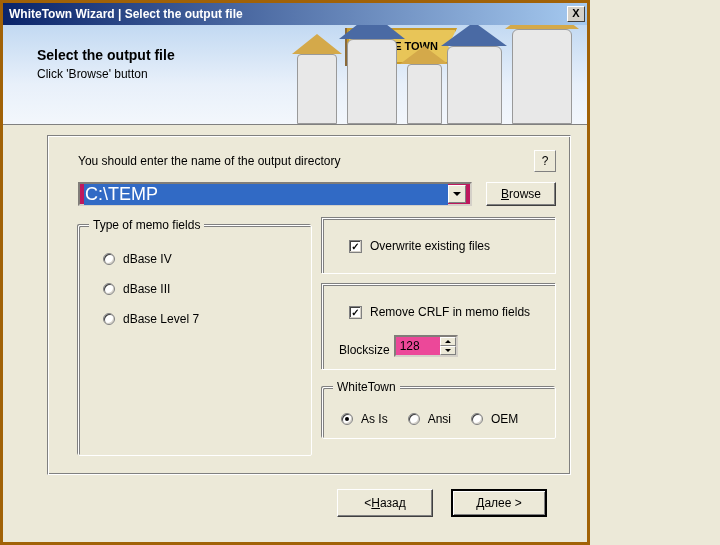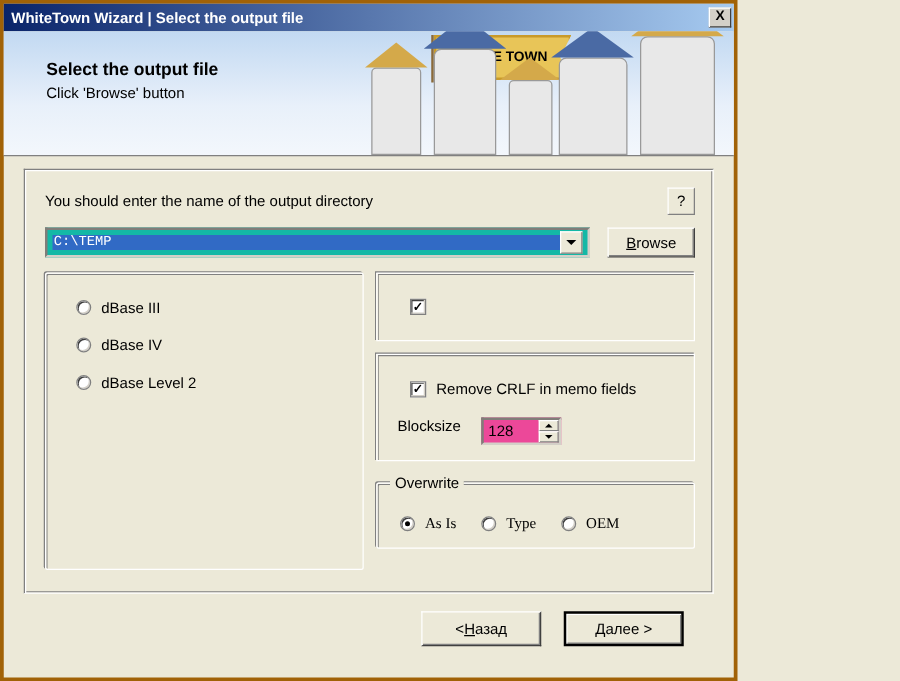--- a/index.html
+++ b/index.html
@@ -106,23 +106,24 @@
   flex: 1;
   padding: 10px 16px 0 16px;
   position: relative;
 }
 .inner-panel {
   border: 1px solid #808080;
   border-right-color: #fff;
   border-bottom-color: #fff;
   box-shadow: inset 1px 1px 0 #fff, inset -1px -1px 0 #808080;
   background: #ece9d8;
-  padding: 14px 14px 12px 16px;
+  padding: 14px 14px 12px 30px;
   height: 340px;
   position: relative;
+  margin-left: 28px;
 }
 .prompt-row {
   display: flex;
   align-items: center;
   margin-bottom: 10px;
 }
 .prompt-row .label { flex: 1; }
 .help-btn {
   width: 22px; height: 22px;
   background: #ece9d8;
@@ -135,24 +136,24 @@
 }
 .path-row {
   display: flex;
   gap: 14px;
   margin-bottom: 12px;
 }
 .text-input {
   flex: 1;
   height: 24px;
   border: 2px inset #d4d0c8;
-  background: #14b8a6;
+  background: #be185d;
   padding: 0 4px;
-  font-family: Liberation Mono, monospace;
-  font-size: 11px;
+  font-family: Liberation Sans, sans-serif;
+  font-size: 18px;
   display: flex;
   align-items: center;
 }
 .text-input .txt { flex: 1; color: #000;}
 .text-input .txt.sel { background: #316ac5; color: #fff; padding: 0 1px;}
 .dropdown-btn {
   width: 18px; height: 18px;
   background: #ece9d8;
   border: 1px solid #fff;
   border-right-color: #808080;
@@ -225,22 +226,22 @@
   display: flex; align-items: center; justify-content: center;
   font-size: 10px; color: #000; font-weight: bold;
 }
 .right-box {
   border: 1px solid #fff;
   box-shadow: -1px -1px 0 #808080, inset 1px 1px 0 #808080;
   padding: 12px;
 }
 .block-row {
   display: flex;
-  align-items: flex-start;
-  gap: 16px;
+  align-items: flex-end;
+  gap: 4px;
   padding-left: 4px;
   margin-top: 8px;
 }
 .spinner {
   display: flex;
   border: 2px inset #d4d0c8;
   background: #ec4899;
   height: 22px;
 }
 .spinner .val { width: 44px; padding: 0 4px; line-height: 18px;}
@@ -249,21 +250,21 @@
   width: 16px; height: 9px;
   background: #ece9d8;
   border: 1px solid #fff;
   border-right-color: #808080;
   border-bottom-color: #808080;
   display: flex; align-items: center; justify-content: center;
   cursor: pointer;
 }
 .arrow-up-sm { width:0;height:0;border-left:3px solid transparent;border-right:3px solid transparent;border-bottom:3px solid #000;}
 .arrow-down-sm { width:0;height:0;border-left:3px solid transparent;border-right:3px solid transparent;border-top:3px solid #000;}
-.codepage-row { display: flex; gap: 20px; padding: 6px 2px 2px 8px; font-family: Liberation Serif, serif;}
+.codepage-row { display: flex; gap: 20px; padding: 6px 2px 2px 8px;}
 .footer {
   display: flex;
   justify-content: flex-end;
   gap: 18px;
   padding: 14px 24px;
 }
 .footer .btn { min-width: 96px; height: 28px;}
 .u { text-decoration: underline; }
 .tall-fieldset { height: 100%; }
 </style>
@@ -316,39 +317,41 @@
         <button class="btn">
             <span class="u">B</span>
             <span></span>
             <span>rowse</span>
           </button>
       </div>
 
       <div class="columns">
         <div class="col-left">
           <fieldset class="tall-fieldset">
+            <legend>Type of memo fields</legend>
+            <div class="radio-row">
+              <span class="radio"></span>
+              <span>dBase IV</span>
+            </div>
             <div class="radio-row">
               <span class="radio"></span>
               <span>dBase III</span>
             </div>
             <div class="radio-row">
               <span class="radio"></span>
-              <span>dBase IV</span>
-            </div>
-            <div class="radio-row">
-              <span class="radio"></span>
-              <span>dBase Level 2</span>
+              <span>dBase Level 7</span>
             </div>
           </fieldset>
         </div>
 
         <div class="col-right">
           <div class="right-box">
             <div class="check-row">
               <span class="checkbox">✓</span>
+              <span>Overwrite existing files</span>
             </div>
           </div>
 
           <div class="right-box">
             <div class="check-row">
               <span class="checkbox">✓</span>
               <span>Remove CRLF in memo fields</span>
             </div>
             <div class="block-row">
               <span>Blocksize</span>
@@ -360,31 +363,31 @@
                     </span>
                   <span class="spin-btn">
                       <span class="arrow-down-sm"></span>
                     </span>
                 </span>
               </div>
             </div>
           </div>
 
           <fieldset>
-            <legend>Overwrite</legend>
+            <legend>WhiteTown</legend>
             <div class="codepage-row">
               <div class="radio-row" style="padding:0">
                 <span class="radio checked">
                     <span class="dot"></span>
                   </span>
                 <span>As Is</span>
               </div>
               <div class="radio-row" style="padding:0">
                 <span class="radio"></span>
-                <span>Type</span>
+                <span>Ansi</span>
               </div>
               <div class="radio-row" style="padding:0">
                 <span class="radio"></span>
                 <span>OEM</span>
               </div>
             </div>
           </fieldset>
         </div>
       </div>
 

